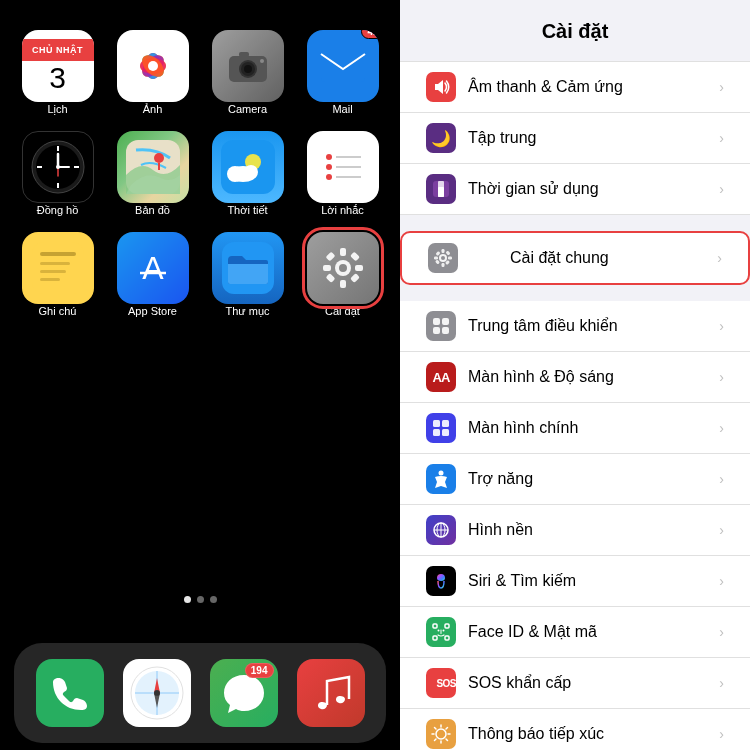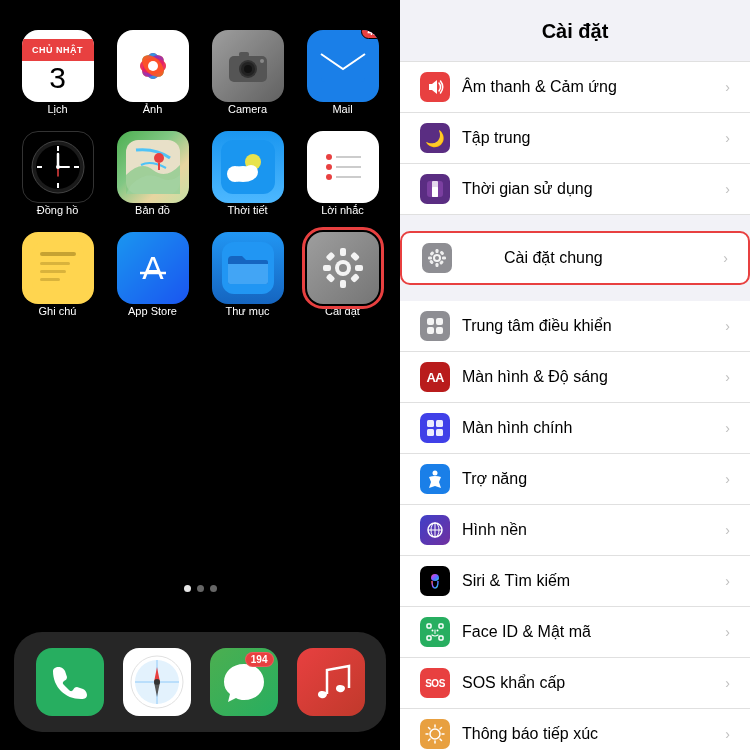--- a/index.html
+++ b/index.html
@@ -149,21 +149,21 @@
     .dot.active {
       background: rgba(255,255,255,0.9);
     }
 
     
     .dock {
       height: 100px;
       background: rgba(255,255,255,0.15);
       backdrop-filter: blur(20px);
       border-radius: 28px;
-      margin: 0 14px 18px 14px;
+      margin: 0 14px 7px 14px;
       display: flex;
       align-items: center;
       justify-content: space-around;
       padding: 0 12px;
       position: relative;
     }
 
     .dock-badge {
       position: absolute;
       top: 8px;
@@ -198,21 +198,21 @@
 
     .settings-list {
       flex: 1;
       overflow: hidden;
     }
 
     .settings-item {
       background: #fff;
       display: flex;
       align-items: center;
-      padding: 10px 20px;
+      padding: 10px 26px;
       border-bottom: 0.5px solid #e0e0e0;
       cursor: pointer;
       min-height: 48px;
     }
 
     .settings-item:first-child {
       border-top: 0.5px solid #e0e0e0;
       margin-top: 8px;
     }
 
@@ -649,21 +649,21 @@
           <circle cx="12.5" cy="8.5" r="1" fill="#fff"></circle>
           <path d="M7 13 Q10 15 13 13" stroke="#fff" stroke-width="1.2" fill="none" stroke-linecap="round"></path>
           <line x1="10" y1="8" x2="10" y2="11.5" stroke="#fff" stroke-width="1" stroke-linecap="round"></line>
         </svg>
       </div>
       <span class="settings-item-label">Face ID &amp; Mật mã</span>
       <span class="settings-chevron">›</span>
     </div>
 
     <div class="settings-item">
-      <div class="settings-icon" style="background:#e84040;">
+      <div class="settings-icon" style="background:#e84040;justify-content:flex-end;">
         <span style="color:#fff;font-size:10px;font-weight:800;letter-spacing:-0.5px;">SOS</span>
       </div>
       <span class="settings-item-label">SOS khẩn cấp</span>
       <span class="settings-chevron">›</span>
     </div>
 
     <div class="settings-item">
       <div class="settings-icon" style="background:#e8a040;">
         <svg width="20" height="20" viewBox="0 0 20 20" fill="none">
           <circle cx="10" cy="10" r="5" fill="none" stroke="#fff" stroke-width="1.5"></circle>

